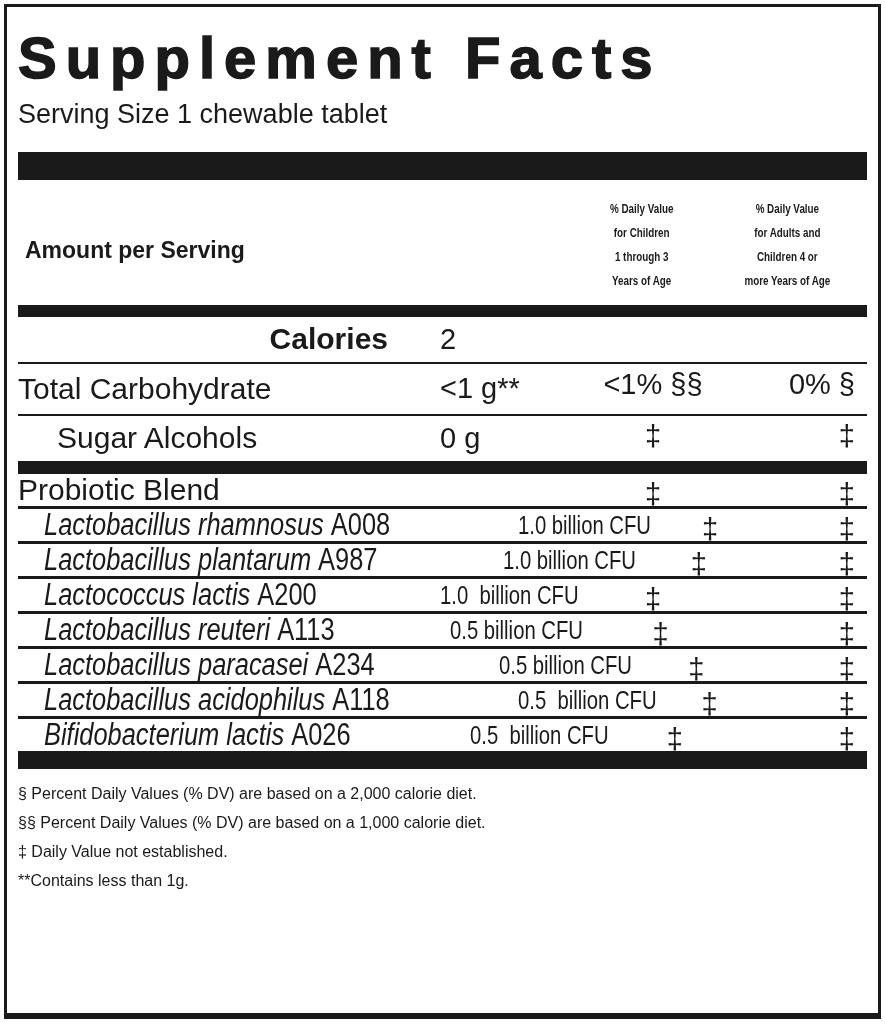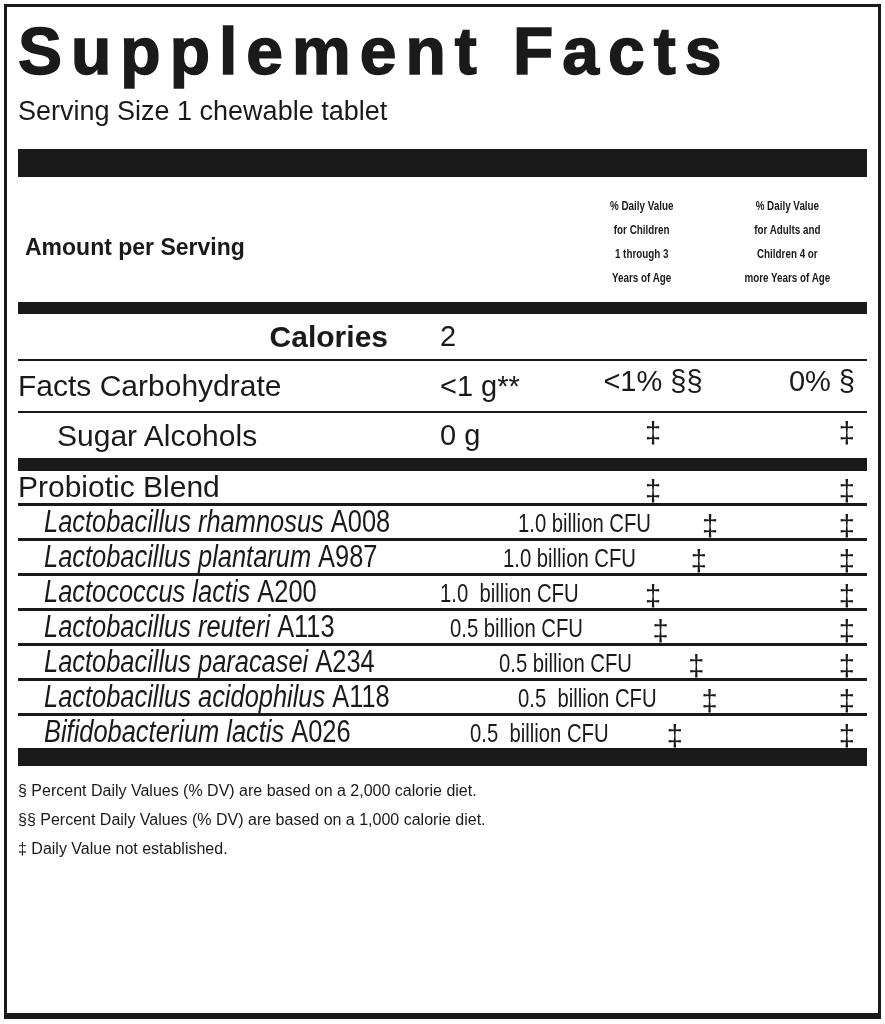--- a/index.html
+++ b/index.html
@@ -13,22 +13,22 @@
   }
   .panel{
     position:absolute;left:4px;top:4px;right:4px;bottom:5px;
     border:3px solid #1a1a1a;
     border-bottom-width:6px;
     box-sizing:border-box;
     padding:0 11px;
     overflow:hidden;
   }
   .title{
-    margin-top:10px;
-    font-size:66px;
+    margin-top:21px;
+    font-size:58px;
     font-weight:bold;
     letter-spacing:9px;
     line-height:1.05;
     white-space:nowrap;
     -webkit-text-stroke:1.5px #1a1a1a;
   }
   .serving{
     margin-top:5px;
     font-size:27px;
     line-height:40px;
@@ -143,21 +143,21 @@
     <div class="bar b2"></div>
 
     <div class="rows sec-a">
         <div class="row">
           <div class="cell name bold">Calories</div>
           <div class="cell amount">2</div>
           <div class="cell dv children"></div>
           <div class="cell dv adults"></div>
         </div>
         <div class="row">
-          <div class="cell name">Facts Carbohydrate</div>
+          <div class="cell name">Total Carbohydrate</div>
           <div class="cell amount">&lt;1 g**</div>
           <div class="cell dv children">&lt;1% §§</div>
           <div class="cell dv adults">0% §</div>
         </div>
         <div class="row">
           <div class="cell name indent-sub">Sugar Alcohols</div>
           <div class="cell amount">0 g</div>
           <div class="cell dv children">‡</div>
           <div class="cell dv adults">‡</div>
         </div>
@@ -214,16 +214,17 @@
           <div class="cell dv adults">‡</div>
         </div>
       </div>
 
     <div class="bar b4"></div>
 
     <div class="foot">
       <div class="fn">§ Percent Daily Values (% DV) are based on a 2,000 calorie diet.</div>
       <div class="fn">§§ Percent Daily Values (% DV) are based on a 1,000 calorie diet.</div>
       <div class="fn">‡ Daily Value not established.</div>
+      <div class="fn">**Contains less than 1g.</div>
     </div>
 
   </div>
 </div>
 
 </body></html>

